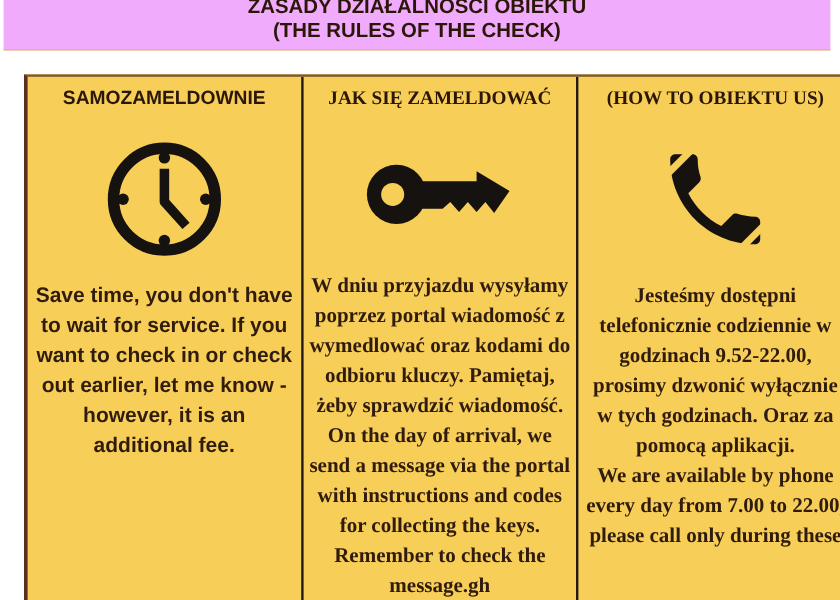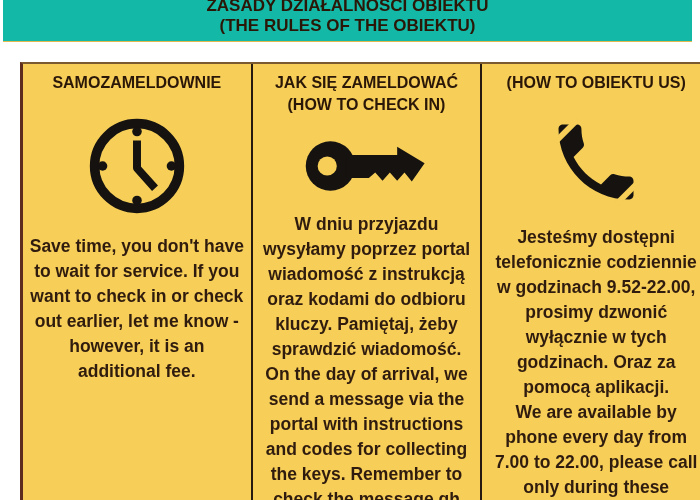--- a/index.html
+++ b/index.html
@@ -7,21 +7,21 @@
     width:700px;height:500px;overflow:hidden;
     background:#ffffff;
     font-family:"Liberation Sans", sans-serif;
     position:relative;
   }
   .poster{width:700px;height:500px;position:relative;}
 
   
   .header-band{
     position:absolute;left:3px;top:0;width:689px;height:41px;
-    background:#14b8a6;border-bottom:1px solid #e0ba4e;
+    background:#f0abfc;border-bottom:1px solid #e0ba4e;
     overflow:hidden;text-align:center;
   }
   .header-band .line{
     font-weight:bold;font-size:17px;line-height:20px;color:#2B1708;
     white-space:nowrap;
   }
   .header-band .line.first{margin-top:-4px;}
 
   
 
@@ -35,21 +35,21 @@
     box-sizing:border-box;
     background:#F6CE58;
     overflow:hidden;
     margin-left:20px;
   }
   .col{
     flex:1 1 0;min-width:0;
     display:flex;flex-direction:column;align-items:center;
     overflow:hidden;
   }
-  .col + .col{border-left:2px solid #261a10;}
+  .col + .col{border-left:2px solid #261a10;font-family:Liberation Serif, serif;}
 
   .col-title{
     margin-top:8px;
     text-align:center;font-weight:bold;font-size:16px;line-height:22px;
     color:#2B1708;
   }
   .icon-wrap{
     height:128px;margin-top:8px;
     display:flex;align-items:center;justify-content:center;
   }
@@ -60,21 +60,21 @@
     color:#301c0e;
   }
 </style>
 </head>
 <body>
 
 <div class="poster">
 
   <div class="header-band">
     <div class="line first">ZASADY DZIAŁALNOŚCI OBIEKTU</div>
-    <div class="line">(THE RULES OF THE OBIEKTU)</div>
+    <div class="line">(THE RULES OF THE CHECK)</div>
   </div>
 
   <div class="columns">
 
     <div class="col">
       <div class="col-title">
         <div>SAMOZAMELDOWNIE</div>
       </div>
       <div class="icon-wrap">
         <svg width="106" height="106" viewBox="0 0 100 100" aria-hidden="true">
@@ -87,31 +87,30 @@
         </svg>
       </div>
       <div class="col-body">
         <div>Save time, you don't have to wait for service. If you want to check in or check out earlier, let me know - however, it is an additional fee.</div>
       </div>
     </div>
 
     <div class="col">
       <div class="col-title">
         <div>JAK SIĘ ZAMELDOWAĆ</div>
-        <div>(HOW TO CHECK IN)</div>
       </div>
       <div class="icon-wrap">
         <svg width="128" height="84" viewBox="0 0 140 90" aria-hidden="true">
           <circle cx="30" cy="45" r="27" fill="#151210"></circle>
           <circle cx="26.5" cy="45" r="10.5" fill="#F6CE58"></circle>
           <path d="M48 33 L103 33 L103 24 L133 42 L119 62 L111 52 L103 61 L95 52 L87 61 L79 52 L72 58 L48 58 Z" fill="#151210"></path>
         </svg>
       </div>
       <div class="col-body">
-        <div>W dniu przyjazdu wysyłamy poprzez portal wiadomość z instrukcją oraz kodami do odbioru kluczy. Pamiętaj, żeby sprawdzić wiadomość.</div>
+        <div>W dniu przyjazdu wysyłamy poprzez portal wiadomość z wymedlować oraz kodami do odbioru kluczy. Pamiętaj, żeby sprawdzić wiadomość.</div>
         <div>On the day of arrival, we send a message via the portal with instructions and codes for collecting the keys. Remember to check the message.gh</div>
       </div>
     </div>
 
     <div class="col">
       <div class="col-title">
         <div>(HOW TO OBIEKTU US)</div>
       </div>
       <div class="icon-wrap">
         <svg width="100" height="100" viewBox="0 0 24 24" aria-hidden="true">

